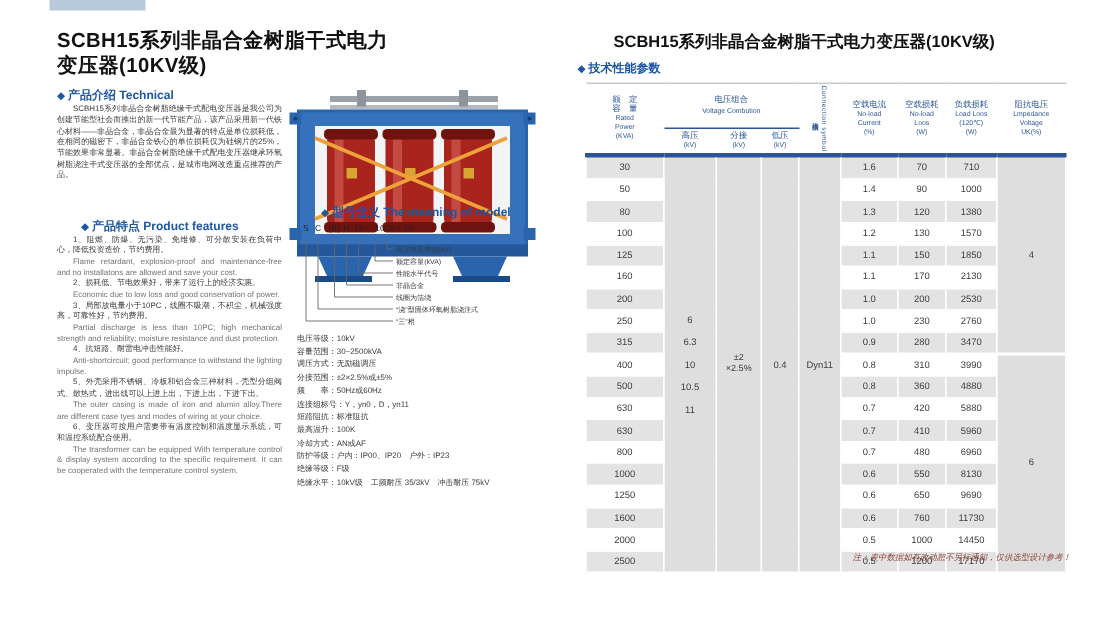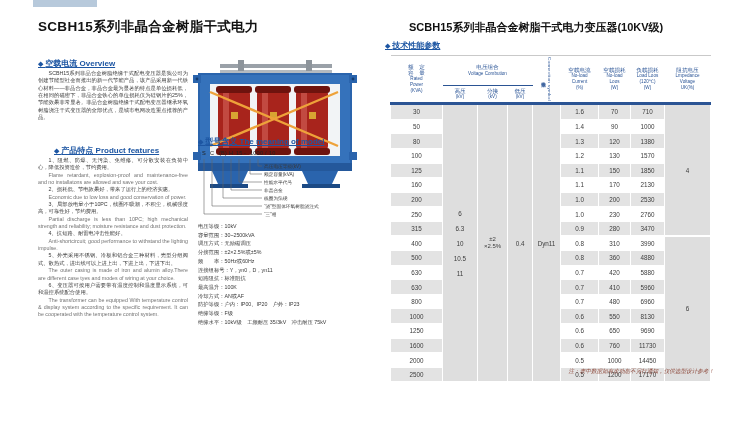--- a/index.html
+++ b/index.html
@@ -3,35 +3,35 @@
 <meta charset="utf-8">
 <style>
   html,body{margin:0;padding:0;background:#ffffff;}
   .canvas{position:relative;width:733px;height:422px;background:#fff;overflow:hidden;
           font-family:"Liberation Sans","DejaVu Sans",sans-serif;color:#333;}
   
   .page-left{position:absolute;left:30px;top:0;width:345px;height:422px;}
   .corner-tab{position:absolute;left:3px;top:0;width:64px;height:7px;background:#b7c9db;}
   .main-title{position:absolute;left:8px;top:18px;width:320px;font-size:13.5px;font-weight:bold;
               color:#111;line-height:17px;letter-spacing:.3px;}
-  .sec-head{position:absolute;font-size:8px;font-weight:bold;color:#1d56a3;white-space:nowrap;text-decoration:underline;}
+  .sec-head{position:absolute;font-size:8px;font-weight:bold;color:#1d56a3;white-space:nowrap;}
   .sec-head::before{content:"◆ ";font-size:7px;}
   .body-copy{position:absolute;font-size:5.3px;line-height:7.35px;color:#3a3a3a;text-align:justify;}
   .body-copy p{margin:0;text-indent:2em;}
   .body-copy p.en{color:#737373;}
   
   .model-diagram{position:absolute;left:168px;top:150px;width:172px;height:72px;}
   .model-code span{position:absolute;top:0;font-size:5.6px;color:#222;letter-spacing:.2px;}
   .model-label{position:absolute;left:66px;font-size:4.7px;color:#3a3a3a;white-space:nowrap;}
   .model-diagram svg{position:absolute;left:0;top:0;}
   
   .spec-lines{position:absolute;left:168px;top:222px;width:176px;font-size:5.3px;
               line-height:8.7px;color:#3a3a3a;white-space:nowrap;}
   
-  .mid-head1{left:168px;top:136px;}
+  .mid-head1{left:184px;top:136px;}
   .mid-head2{left:168px;top:210px;}
   
   .tx-photo{position:absolute;left:160px;top:60px;width:170px;height:133px;}
   
   .page-right{position:absolute;left:378px;top:0;width:350px;height:422px;}
   .right-title{position:absolute;left:7px;top:20px;width:340px;font-size:11px;font-weight:bold;color:#111;margin-left:24px;}
   .right-sec{left:7px;top:40px;}
   .tbl-wrap{position:absolute;left:12px;top:55px;width:320px;}
   table.tbl{border-collapse:collapse;table-layout:fixed;width:320px;}
   .tbl th{font-weight:normal;color:#2a5496;padding:0;vertical-align:middle;text-align:center;}
@@ -60,23 +60,24 @@
 </head>
 <body>
 
 <div class="canvas">
 
   <div class="page-left">
     <div class="corner-tab"></div>
 
     <div class="main-title">
       <div>SCBH15系列非晶合金树脂干式电力</div>
+      <div>变压器(10KV级)</div>
     </div>
 
-    <div class="sec-head" style="left:8px;top:58px;">空载电流 Overview</div>
+    <div class="sec-head" style="left:8px;top:58px;">产品介绍 Technical</div>
     <div class="body-copy" style="left:8px;top:70px;width:150px;">
       <p>SCBH15系列非晶合金树脂绝缘干式配电变压器是我公司为创建节能型社会而推出的新一代节能产品，该产品采用新一代铁心材料——非晶合金，非晶合金最为显著的特点是单位损耗低，在相同的磁密下，非晶合金铁心的单位损耗仅为硅钢片的25%，节能效果非常显著。非晶合金树脂绝缘干式配电变压器继承环氧树脂浇注干式变压器的全部优点，是城市电网改造重点推荐的产品。</p>
     </div>
 
     <div class="sec-head" style="left:24px;top:145px;">产品特点 Product features</div>
     <div class="body-copy" style="left:8px;top:157px;width:150px;" id="features-list">
         <p class="zh">1、阻燃、防爆、无污染、免维修、可分散安装在负荷中心，降低投资造价，节约费用。</p>
         <p class="en">Flame retardant, explosion-proof and maintenance-free and no installatons are allowed and save your cost.</p>
         <p class="zh">2、损耗低、节电效果好，带来了运行上的经济实惠。</p>
         <p class="en">Economic due to low loss and good conservation of power.</p>

